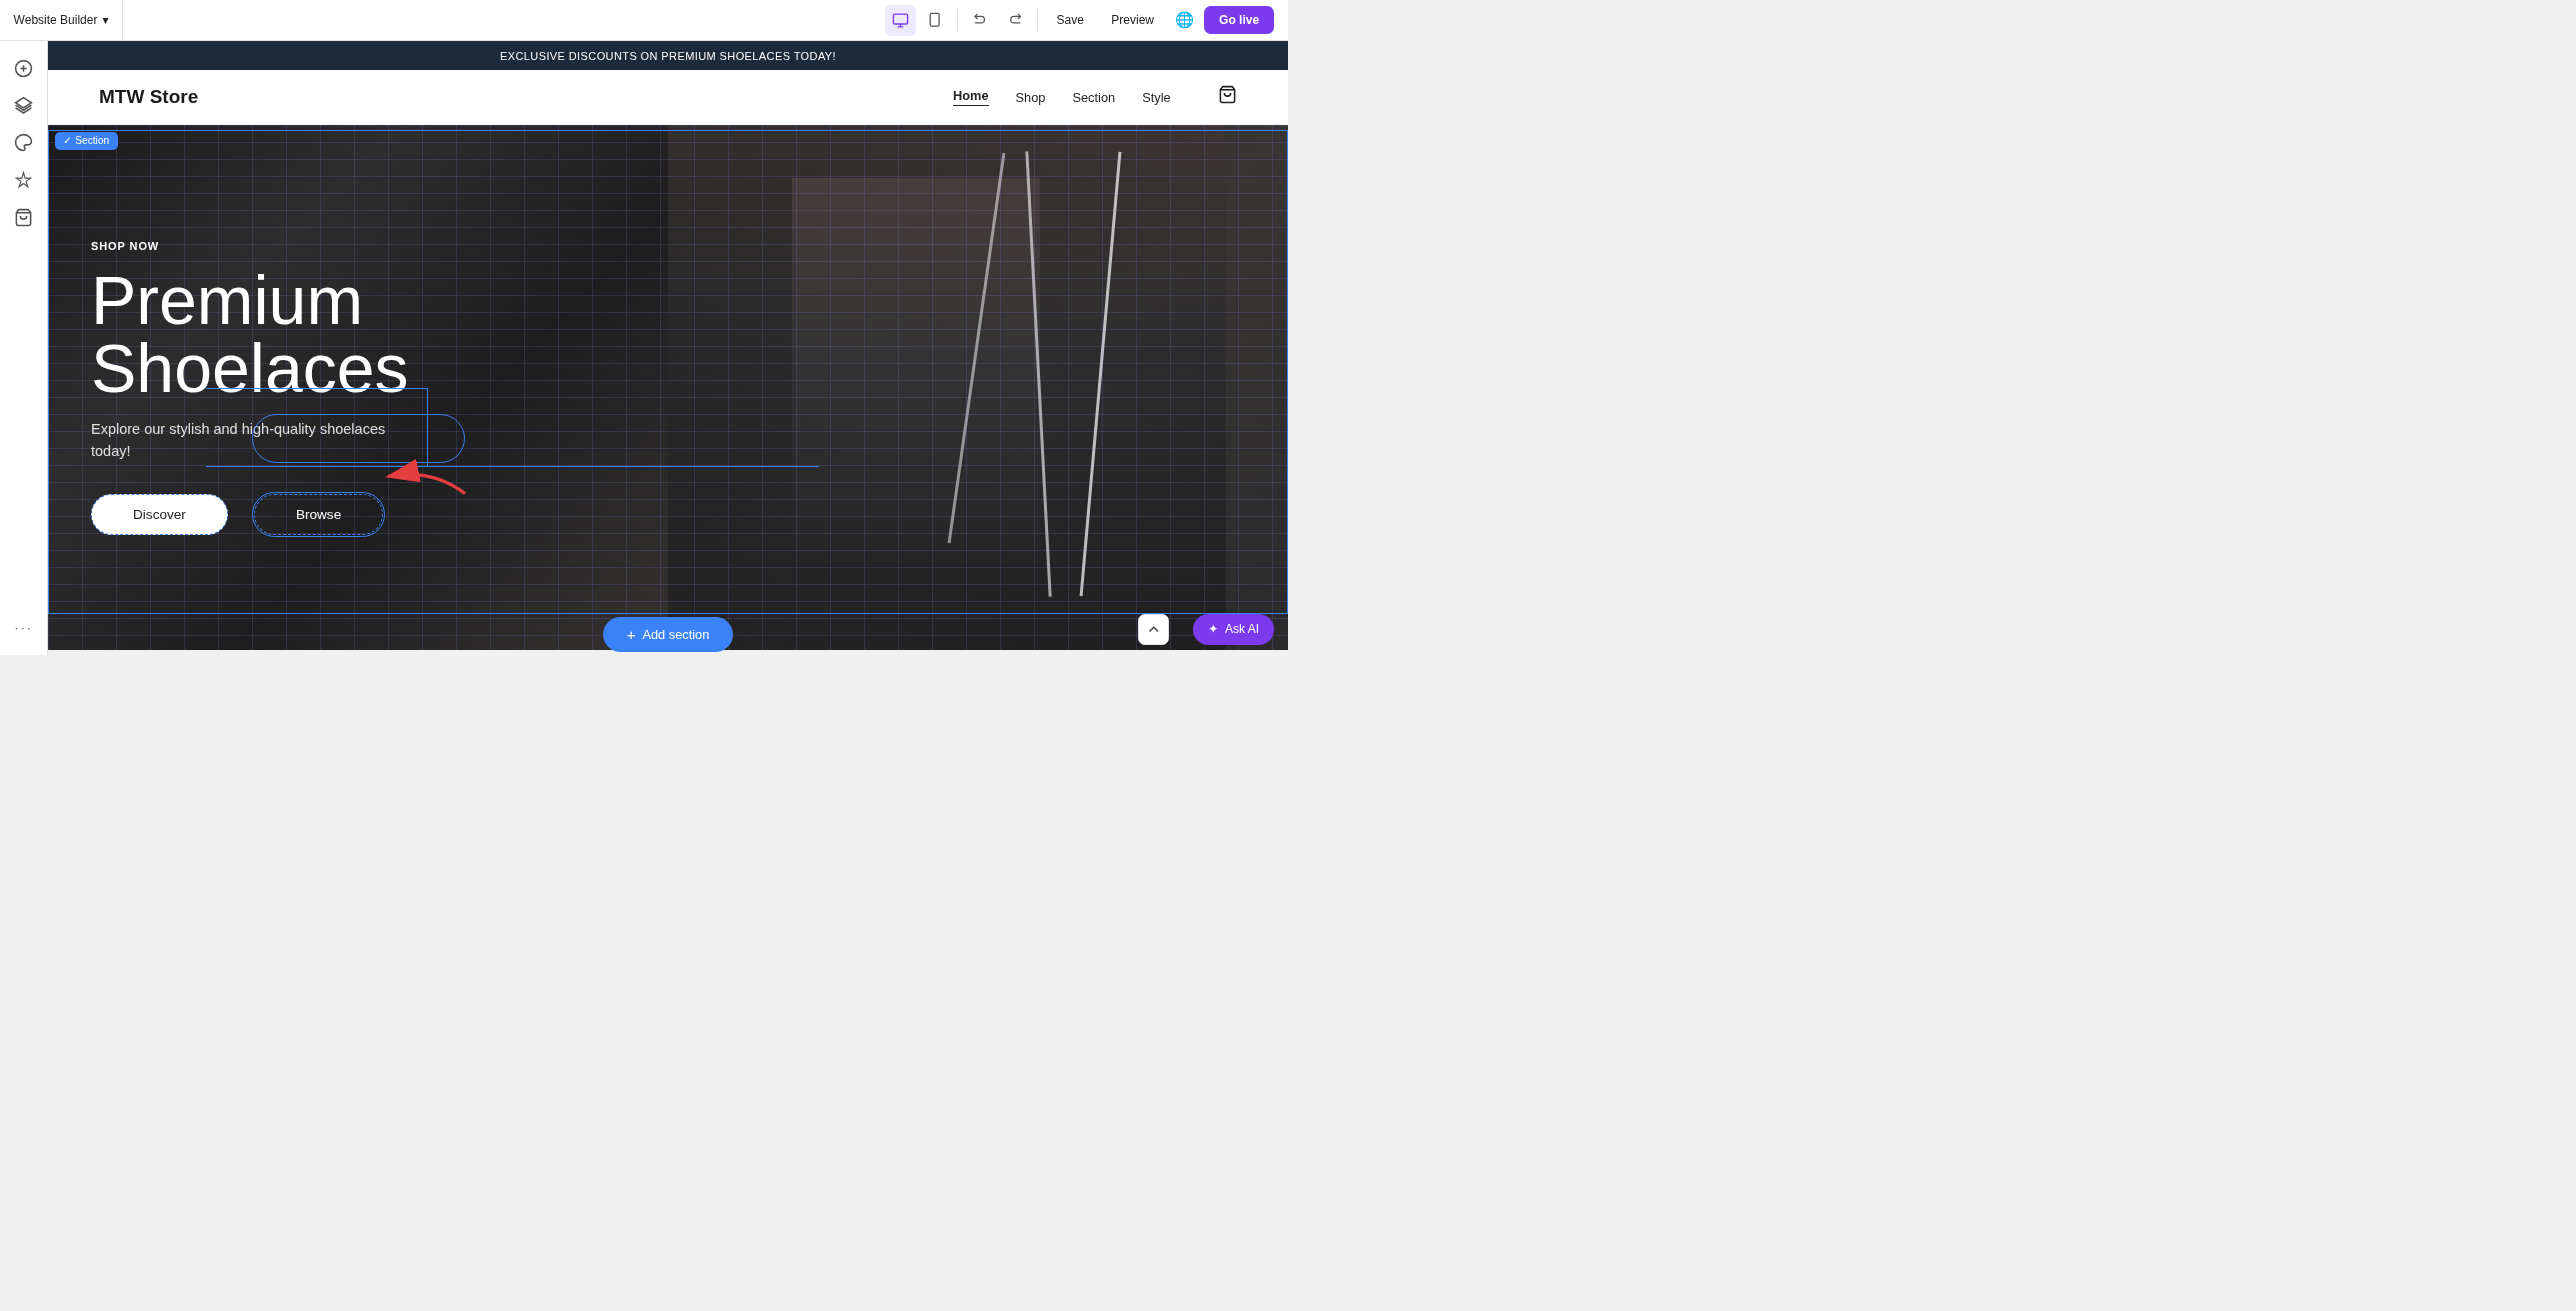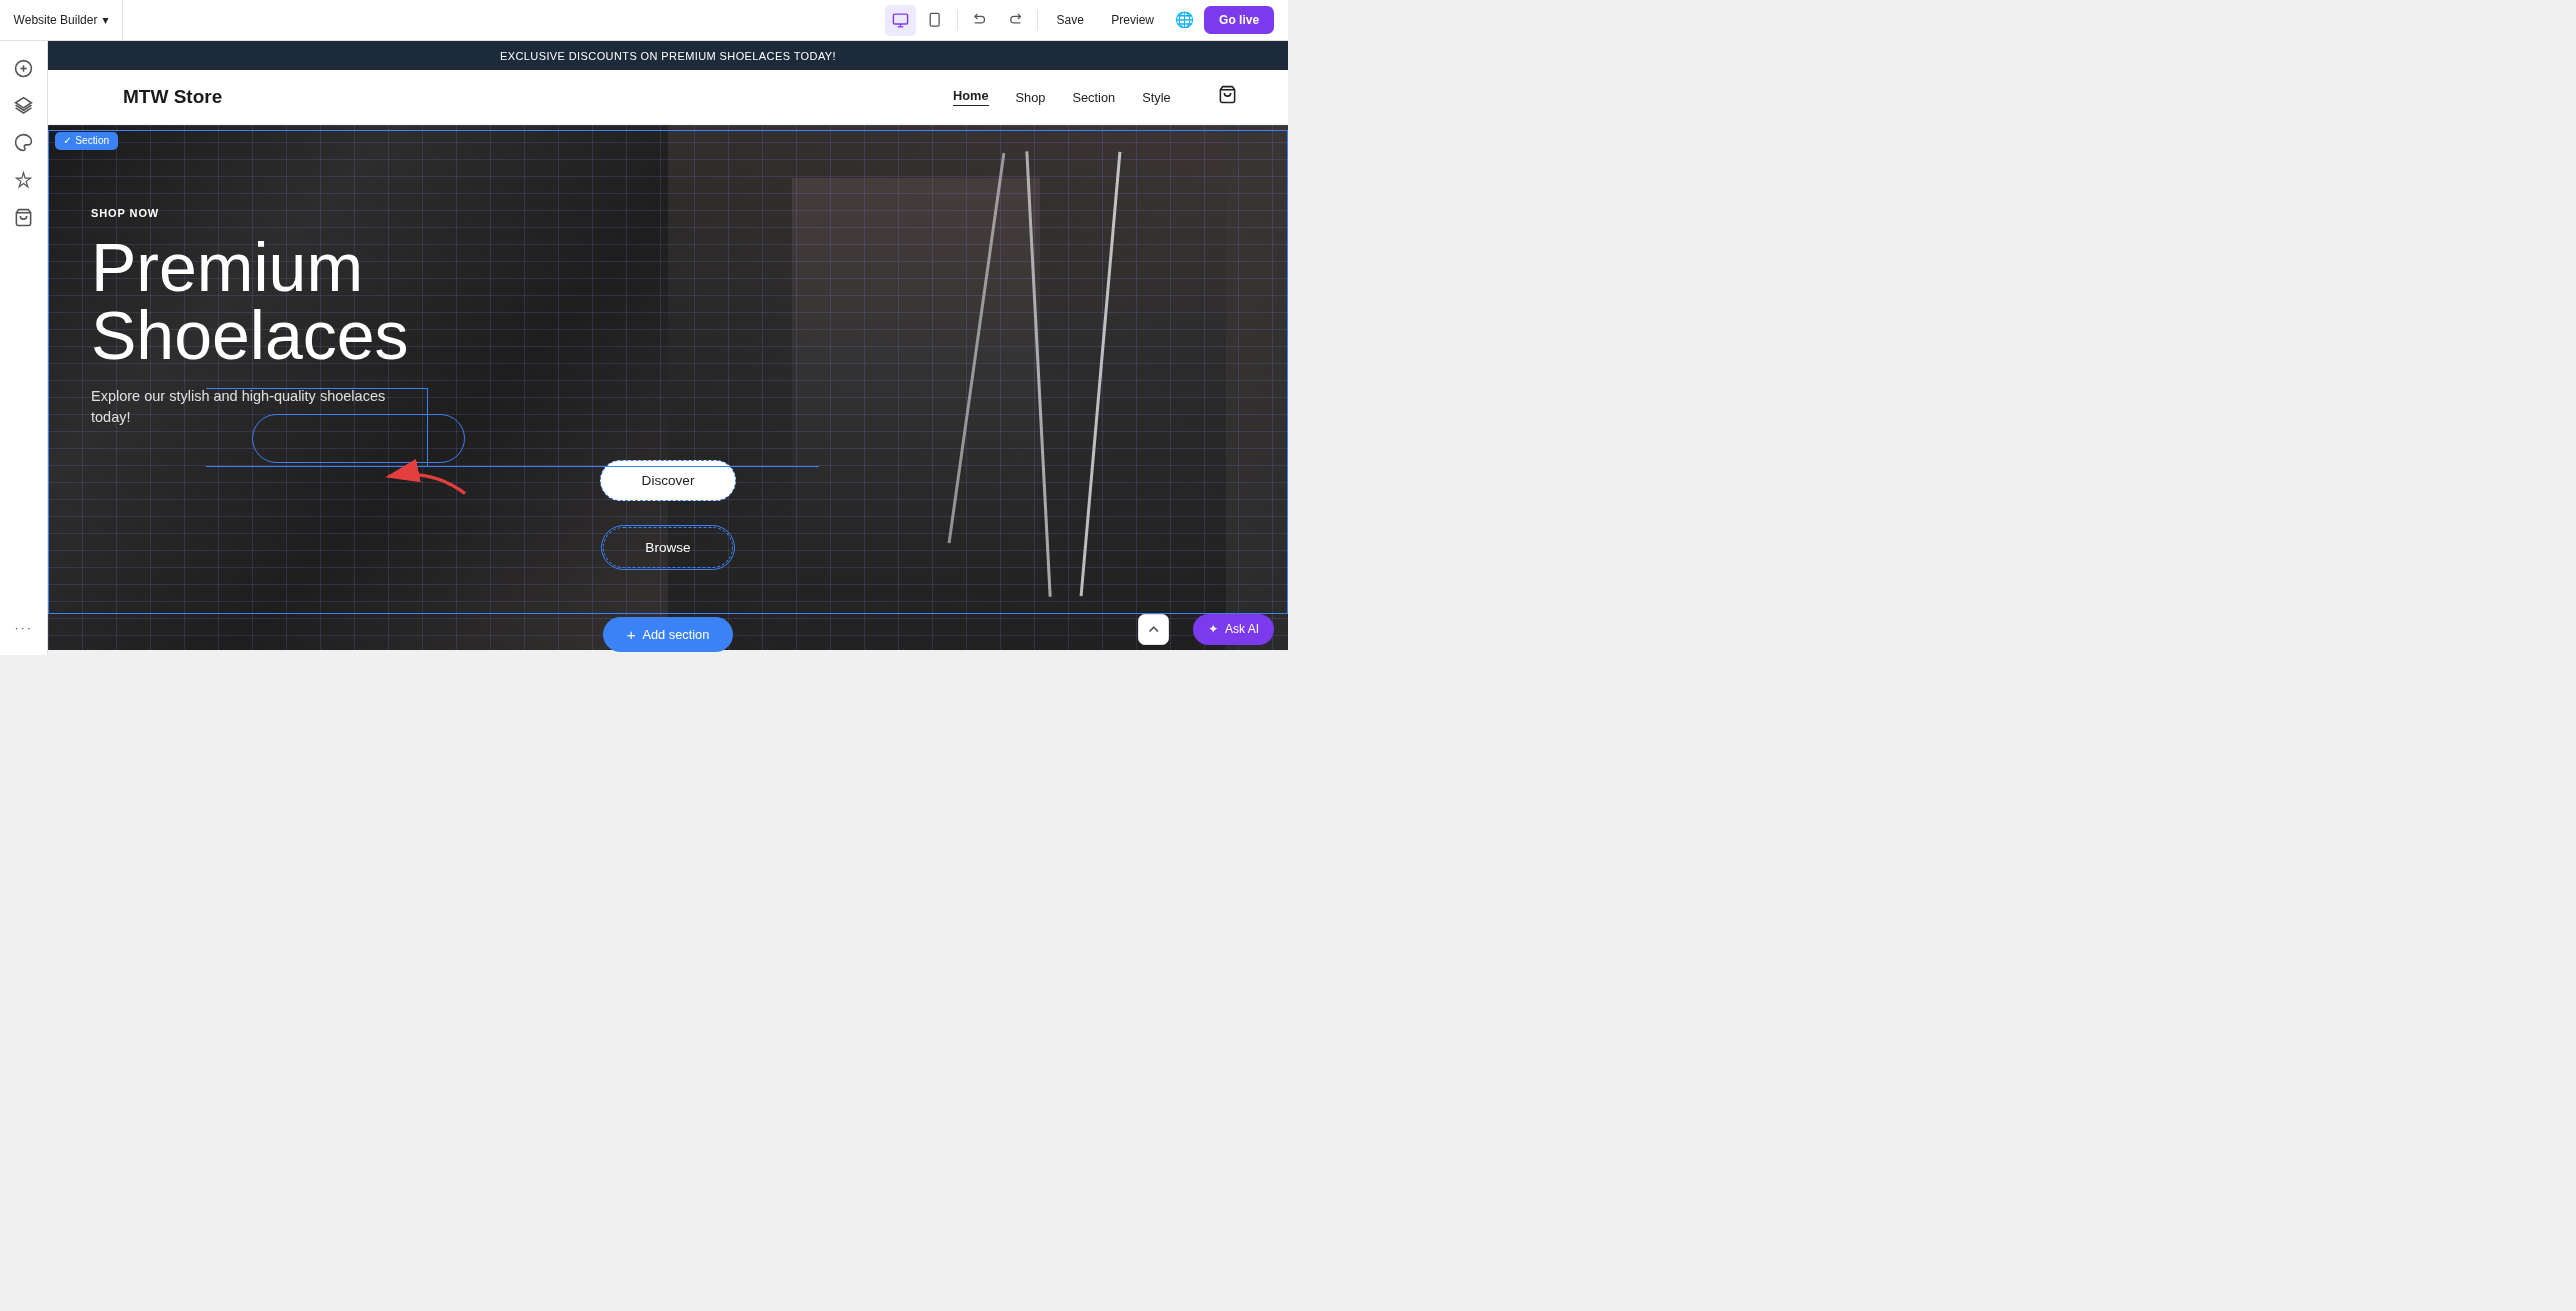--- a/index.html
+++ b/index.html
@@ -144,21 +144,20 @@
       align-items: center;
       padding: 0 51px;
       height: 55px;
       border-bottom: 0.9px solid #f0f0f0;
     }
     #nav .logo {
       font-size: 19px;
       font-weight: 600;
       color: #1a1a1a;
       flex: 1;
-      margin-left: 24px;
     }
     #nav .nav-links {
       display: flex;
       align-items: center;
       gap: 27px;
     }
     .nav-link {
       font-size: 12.8px;
       color: #222;
       text-decoration: none;
@@ -252,22 +251,20 @@
     .hero-subtitle {
       font-size: 14.5px;
       color: rgba(255,255,255,0.85);
       line-height: 1.5;
       max-width: 307px;
       margin-bottom: 31px;
     }
     .hero-buttons {
       display: flex;
       gap: 26px;
-      align-items: center;
-      flex-direction: column;
     }
     .btn-discover {
       padding: 12px 41px;
       background: #fff;
       color: #222;
       border: 1.7px dashed #3b82f6;
       border-radius: 27px;
       font-size: 13.6px;
       font-weight: 500;
       cursor: pointer;

